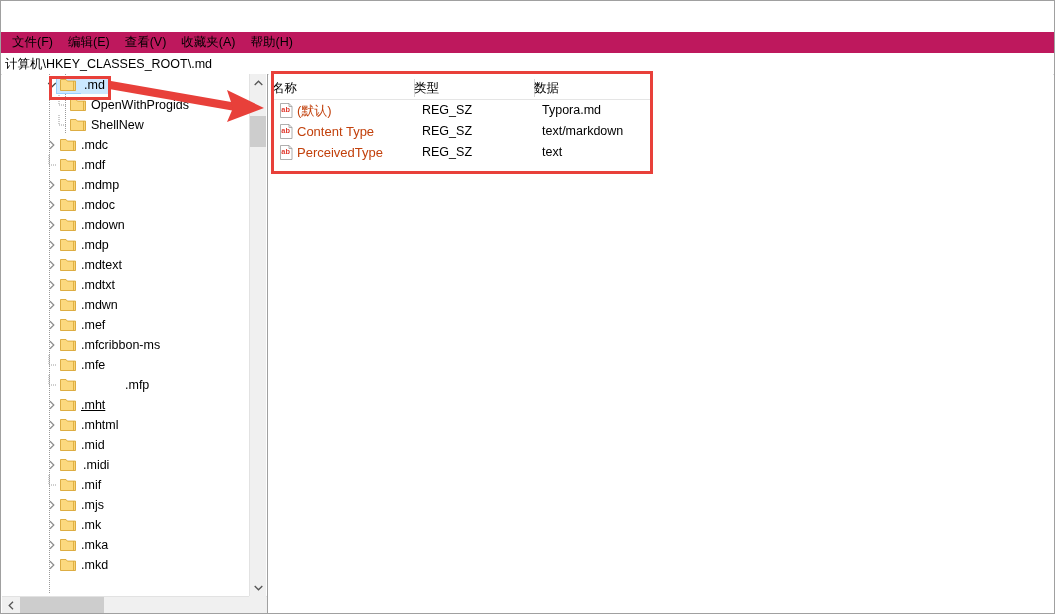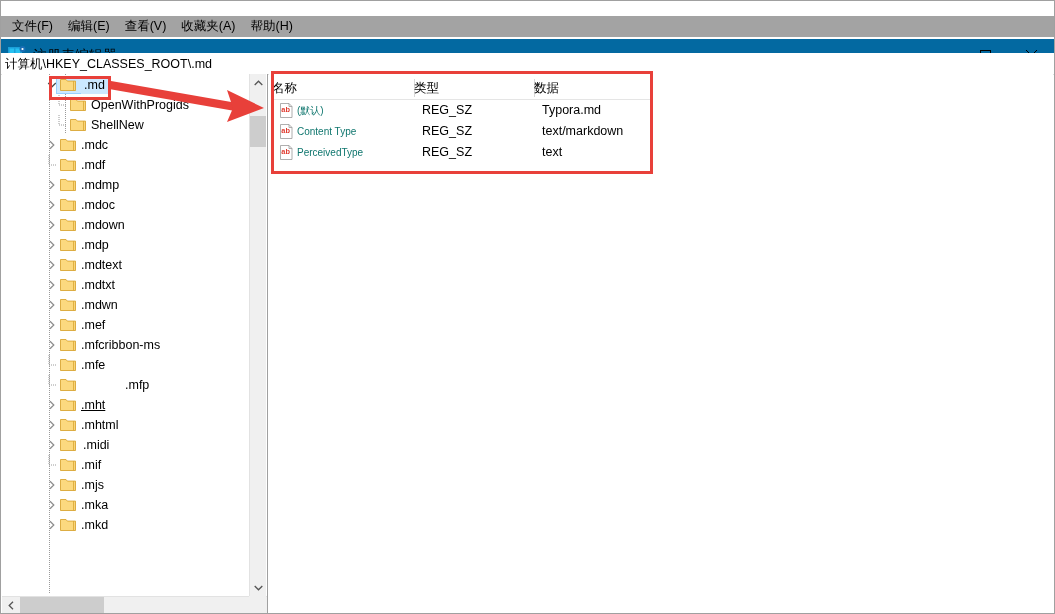--- a/index.html
+++ b/index.html
@@ -57,26 +57,26 @@
     align-items: center;
     justify-content: center;
     background: transparent;
     border: none;
     padding: 0;
   }
 
   
   .menubar {
     position: absolute;
-    left: 0; top: 15px;
+    left: 0; top: 31px;
     width: 100%;
     height: 21px;
     display: flex;
     align-items: center;
-    background: #a3a3a3;
+    background: #be185d;
   }
   .menu-item {
     font-size: 12.5px;
     color: #000000;
     padding: 2px 7px 2px 7px;
     margin-left: 1px;
     white-space: nowrap;
     line-height: 15px;
   }
   .menu-item:first-child { margin-left: 4px; }
@@ -289,22 +289,22 @@
     align-items: center;
   }
   .ab-icon {
     width: 13px;
     height: 15px;
     margin-left: 8px;
     margin-right: 4px;
     flex: 0 0 auto;
   }
   .lr-text {
-    font-size: 10px;
-    color: #0f766e;
+    font-size: 13px;
+    color: #c2410c;
     line-height: 21px;
     white-space: nowrap;
   }
   .lr-type {
     position: absolute;
     top: 0;
     font-size: 12.5px;
     color: #000000;
     line-height: 21px;
     white-space: nowrap;
@@ -597,20 +597,32 @@
           <div class="tree-row">
             <span class="chev" style="left: 42px;">
               <svg width="10" height="10" viewBox="0 0 10 10">
                 <path d="M3 1.2 L6.8 5 L3 8.8" stroke="#8d8d8d" stroke-width="1.25" fill="none"></path>
               </svg>
             </span>
             <span class="folder" style="left: 58px; top: 3px;"><svg width="17" height="14" viewBox="0 0 17 14">
                 <path d="M0.5 1.5 h5.5 l1.4 1.6 h8.1 v9.4 h-15 Z" fill="#fcd97f" stroke="#d9a634" stroke-width="0.9"></path>
                 <path d="M13.6 3.1 v9.4" stroke="#d9a634" stroke-width="0.9" fill="none"></path>
               </svg></span>
+            <span class="tree-label" style="left: 79px;">.mid</span>
+          </div>
+          <div class="tree-row">
+            <span class="chev" style="left: 42px;">
+              <svg width="10" height="10" viewBox="0 0 10 10">
+                <path d="M3 1.2 L6.8 5 L3 8.8" stroke="#8d8d8d" stroke-width="1.25" fill="none"></path>
+              </svg>
+            </span>
+            <span class="folder" style="left: 58px; top: 3px;"><svg width="17" height="14" viewBox="0 0 17 14">
+                <path d="M0.5 1.5 h5.5 l1.4 1.6 h8.1 v9.4 h-15 Z" fill="#fcd97f" stroke="#d9a634" stroke-width="0.9"></path>
+                <path d="M13.6 3.1 v9.4" stroke="#d9a634" stroke-width="0.9" fill="none"></path>
+              </svg></span>
             <span class="tree-label" style="left: 81px;">.midi</span>
           </div>
           <div class="tree-row">
             <span class="dots" style="left: 42px;"><svg width="16" height="20" viewBox="0 0 16 20">
                 <path d="M5 0 v10 h8" stroke="#9a9a9a" stroke-width="1" stroke-dasharray="1 1" fill="none"></path>
               </svg></span>
             <span class="folder" style="left: 58px; top: 3px;"><svg width="17" height="14" viewBox="0 0 17 14">
                 <path d="M0.5 1.5 h5.5 l1.4 1.6 h8.1 v9.4 h-15 Z" fill="#fcd97f" stroke="#d9a634" stroke-width="0.9"></path>
                 <path d="M13.6 3.1 v9.4" stroke="#d9a634" stroke-width="0.9" fill="none"></path>
               </svg></span>
@@ -620,20 +632,32 @@
             <span class="chev" style="left: 42px;">
               <svg width="10" height="10" viewBox="0 0 10 10">
                 <path d="M3 1.2 L6.8 5 L3 8.8" stroke="#8d8d8d" stroke-width="1.25" fill="none"></path>
               </svg>
             </span>
             <span class="folder" style="left: 58px; top: 3px;"><svg width="17" height="14" viewBox="0 0 17 14">
                 <path d="M0.5 1.5 h5.5 l1.4 1.6 h8.1 v9.4 h-15 Z" fill="#fcd97f" stroke="#d9a634" stroke-width="0.9"></path>
                 <path d="M13.6 3.1 v9.4" stroke="#d9a634" stroke-width="0.9" fill="none"></path>
               </svg></span>
             <span class="tree-label" style="left: 79px;">.mjs</span>
+          </div>
+          <div class="tree-row">
+            <span class="chev" style="left: 42px;">
+              <svg width="10" height="10" viewBox="0 0 10 10">
+                <path d="M3 1.2 L6.8 5 L3 8.8" stroke="#8d8d8d" stroke-width="1.25" fill="none"></path>
+              </svg>
+            </span>
+            <span class="folder" style="left: 58px; top: 3px;"><svg width="17" height="14" viewBox="0 0 17 14">
+                <path d="M0.5 1.5 h5.5 l1.4 1.6 h8.1 v9.4 h-15 Z" fill="#fcd97f" stroke="#d9a634" stroke-width="0.9"></path>
+                <path d="M13.6 3.1 v9.4" stroke="#d9a634" stroke-width="0.9" fill="none"></path>
+              </svg></span>
+            <span class="tree-label" style="left: 79px;">.mk</span>
           </div>
           <div class="tree-row">
             <span class="chev" style="left: 42px;">
               <svg width="10" height="10" viewBox="0 0 10 10">
                 <path d="M3 1.2 L6.8 5 L3 8.8" stroke="#8d8d8d" stroke-width="1.25" fill="none"></path>
               </svg>
             </span>
             <span class="folder" style="left: 58px; top: 3px;"><svg width="17" height="14" viewBox="0 0 17 14">
                 <path d="M0.5 1.5 h5.5 l1.4 1.6 h8.1 v9.4 h-15 Z" fill="#fcd97f" stroke="#d9a634" stroke-width="0.9"></path>
                 <path d="M13.6 3.1 v9.4" stroke="#d9a634" stroke-width="0.9" fill="none"></path>

